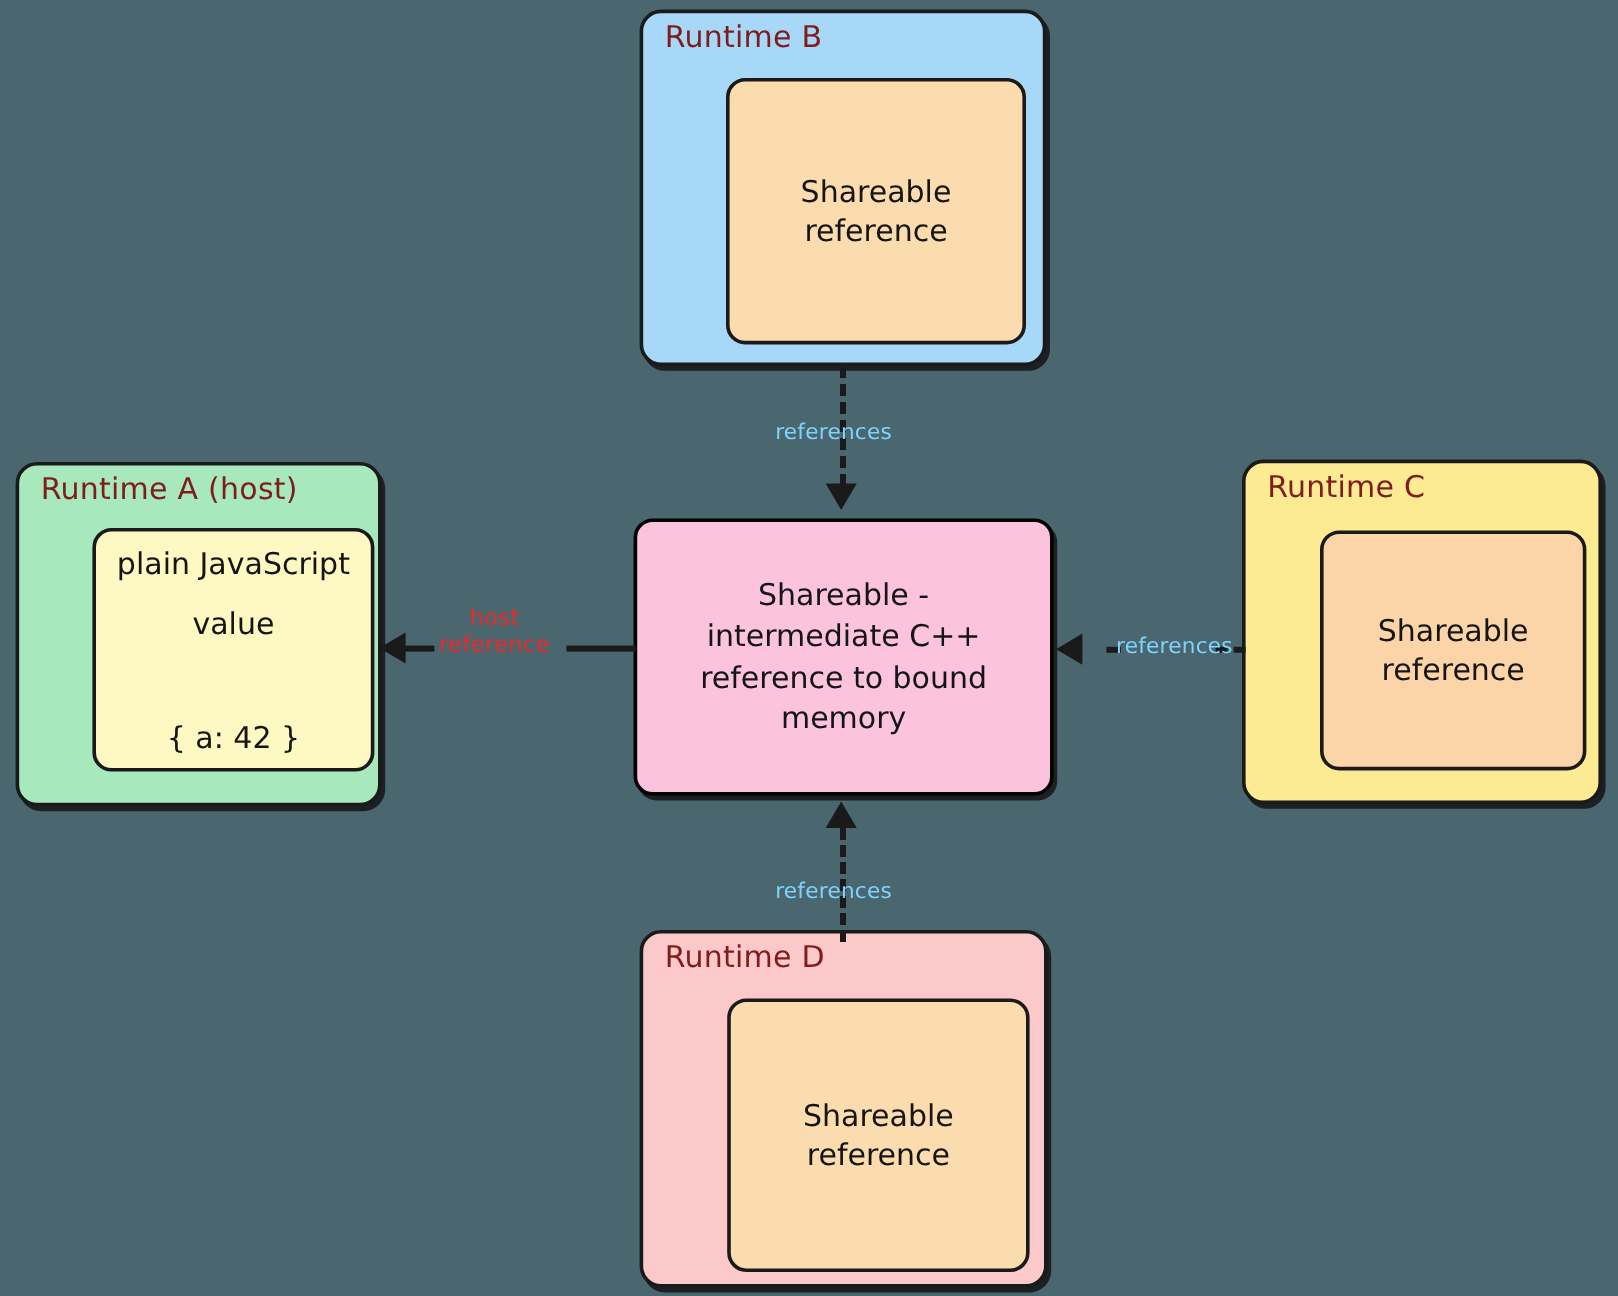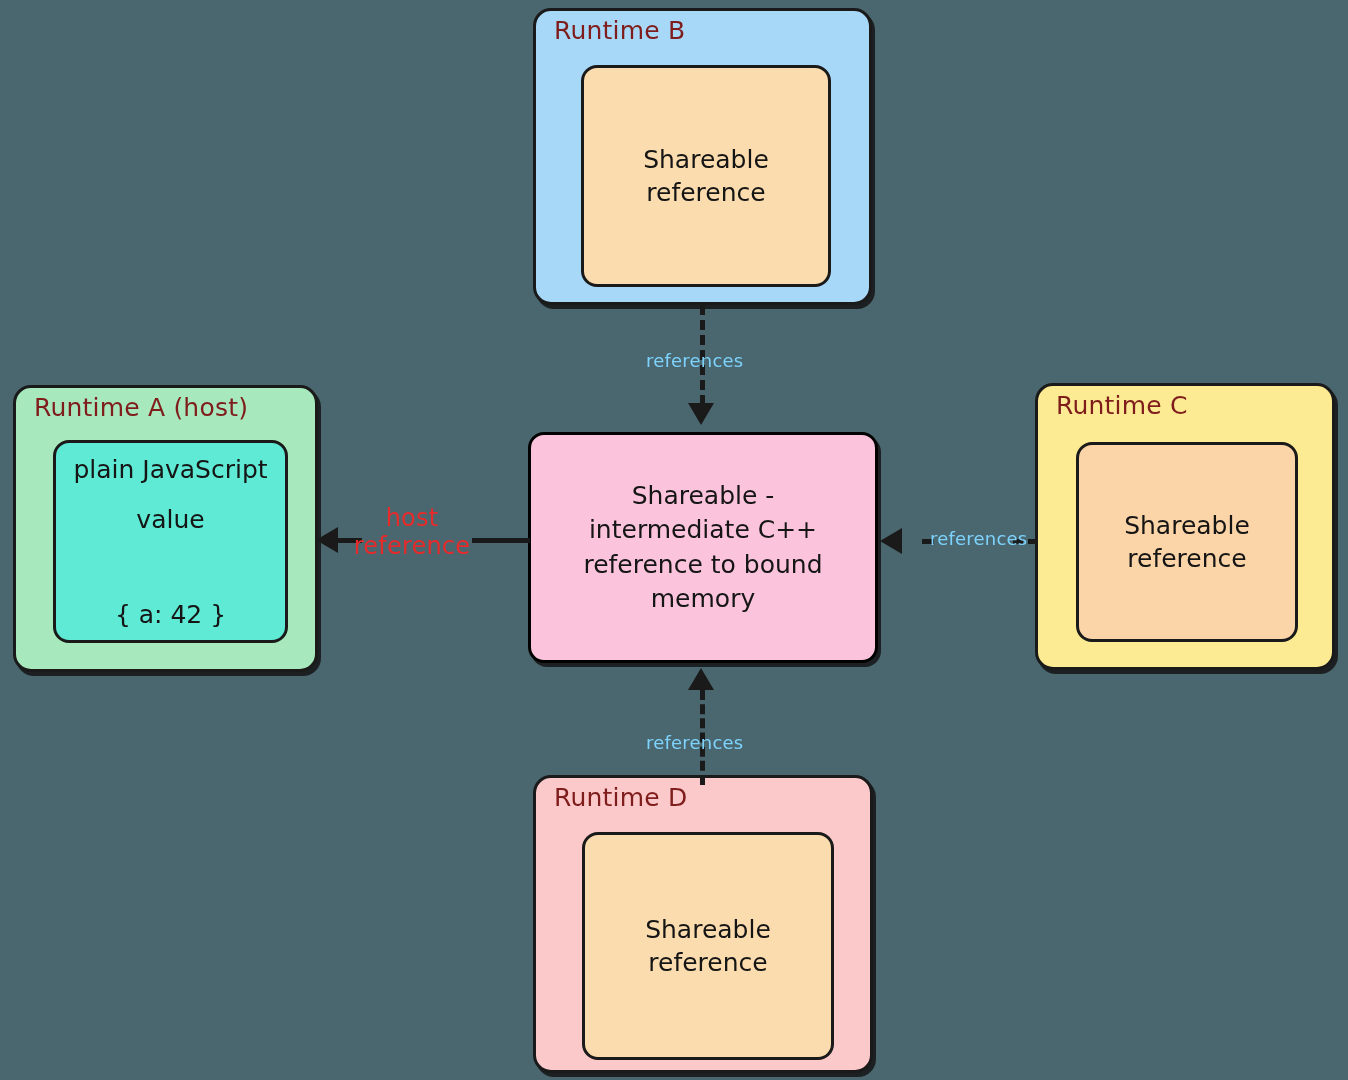--- a/index.html
+++ b/index.html
@@ -42,20 +42,21 @@
     border-radius: 16px;
     display: flex;
     flex-direction: column;
     align-items: center;
     justify-content: center;
     text-align: center;
     color: #151515;
     font-size: 25px;
     line-height: 1.32;
     padding: 6px 10px;
+    margin-left: 24px;
   }
   .inner .line { display: block; }
   .inner .gap { height: 28px; }
 
   
   #runtime-b       { left: 533px;  top: 8px;    width: 339px; height: 297px;  background: #a8d8f8; }
   #runtime-b-inner { left: 45px;   top: 54px;   width: 250px; height: 222px;  background: #fbdcae; }
 
   #runtime-a       { left: 13px;   top: 385px;  width: 305px; height: 287px;  background: #a8e8bd; }
   #runtime-a-inner { left: 37px;   top: 52px;   width: 235px; height: 203px;  background: #fceb92; }
@@ -119,21 +120,21 @@
 
   .edge-label {
     position: absolute;
     font-size: 18px;
     color: #7dd3fc;
     white-space: nowrap;
     letter-spacing: 0.2px;
   }
   .edge-label.host {
     color: #e62b2b;
-    font-size: 24px;
+    font-size: 19px;
     line-height: 1.15;
     text-align: center;
   }
 
   
   #edge-b-core        { left: 700px; top: 305px; height: 100px; }
   #edge-b-core-head   { left: 688px; top: 403px; }
   #label-b-core       { left: 646px; top: 350px; }
 
   #edge-d-core        { left: 700px; top: 690px; height: 95px; }
@@ -158,21 +159,21 @@
   <div class="box" id="runtime-b" style="background: rgb(168, 216, 248);">
     <div class="box-title">Runtime B</div>
     <div class="inner" id="runtime-b-inner" style="background: rgb(251, 220, 174);">
       <span class="line">Shareable</span>
       <span class="line">reference</span>
     </div>
   </div>
 
   <div class="box" id="runtime-a" style="background: rgb(168, 232, 189);">
     <div class="box-title">Runtime A (host)</div>
-    <div class="inner" id="runtime-a-inner" style="background: #5eead4; gap: 17px;">
+    <div class="inner" id="runtime-a-inner" style="background: #fef9c3; gap: 17px;">
       <span class="line">plain JavaScript</span>
       <span class="line">value</span>
       <span class="gap"></span>
       <span class="line">{ a: 42 }</span>
     </div>
   </div>
 
   <div class="box" id="runtime-c" style="background: rgb(252, 235, 146);">
     <div class="box-title">Runtime C</div>
     <div class="inner" id="runtime-c-inner" style="background: rgb(251, 212, 168);">

